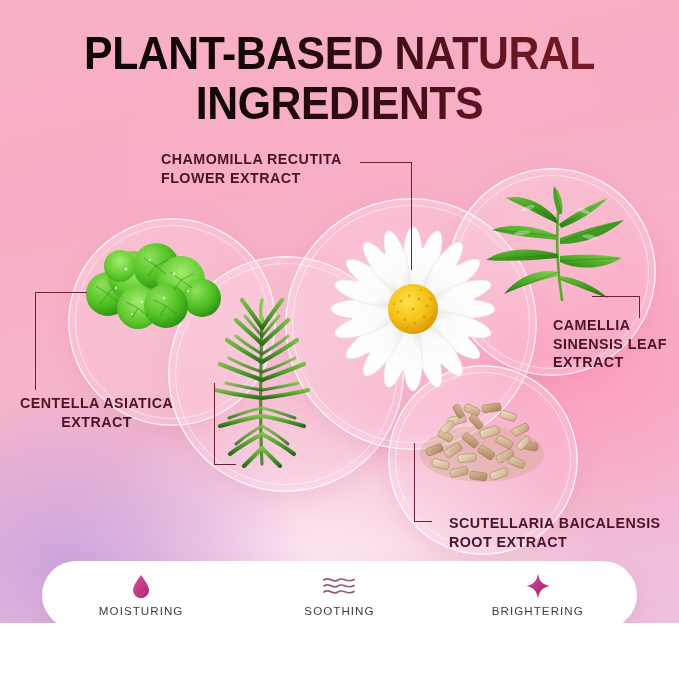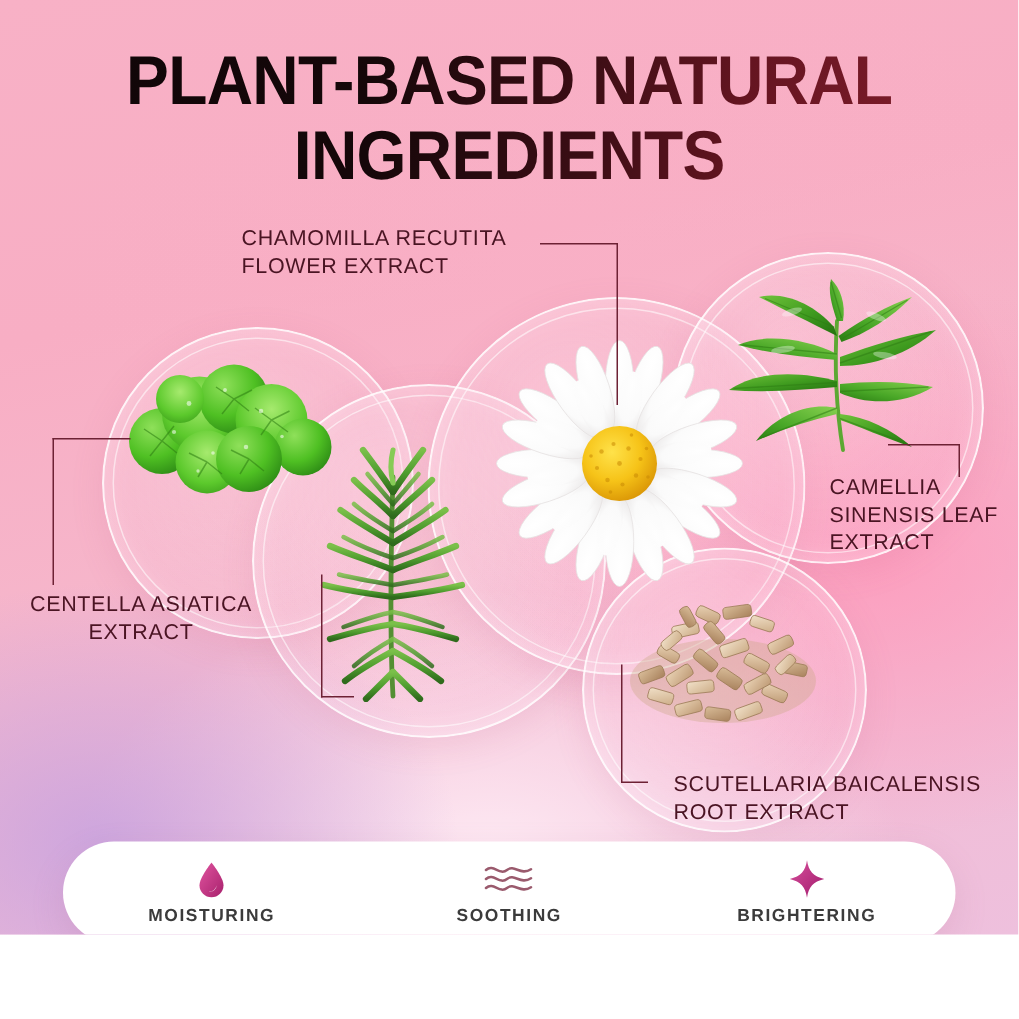--- a/index.html
+++ b/index.html
@@ -82,21 +82,21 @@
   
   #art-camellia{left:466px;top:180px;width:178px;height:138px;}
   
   #art-scutellaria{left:408px;top:388px;width:148px;height:108px;}
 
   
   .label{
     position:absolute;
     color:#4a1423;
     font-size:14.3px;line-height:18.6px;
-    letter-spacing:.45px;font-weight:400;
+    letter-spacing:.45px;font-weight:700;
     text-transform:uppercase;
     white-space:pre-line;
     font-family:"Liberation Sans","DejaVu Sans",sans-serif;
   }
   #label-chamomilla{left:161px;top:150px;text-align:left;}
   #label-centella{left:20px;top:394px;text-align:center;}
   #label-rosmarinus{left:230px;top:456px;text-align:left;}
   #label-camellia{left:553px;top:316px;text-align:left;}
   #label-scutellaria{left:449px;top:514px;text-align:left;}
 
@@ -112,21 +112,21 @@
     box-shadow:0 8px 22px rgba(180,110,150,.18);
     display:flex;align-items:center;justify-content:space-around;
   }
   .benefit{
     display:flex;flex-direction:column;align-items:center;justify-content:center;
     gap:5px;width:25%;
   }
   .benefit .bicon{height:26px;display:flex;align-items:center;justify-content:center;}
   .benefit .btext{
     font-size:11.6px;letter-spacing:1.05px;color:#3b3b3b;
-    text-transform:uppercase;font-weight:700;
+    text-transform:uppercase;font-weight:400;
     font-family:"Liberation Sans","DejaVu Sans",sans-serif;
   }
 </style>
 </head>
 <body>
 
 <div id="poster">
 
   <div class="title-wrap">
     <div class="title-line">PLANT-BASED NATURAL</div>

